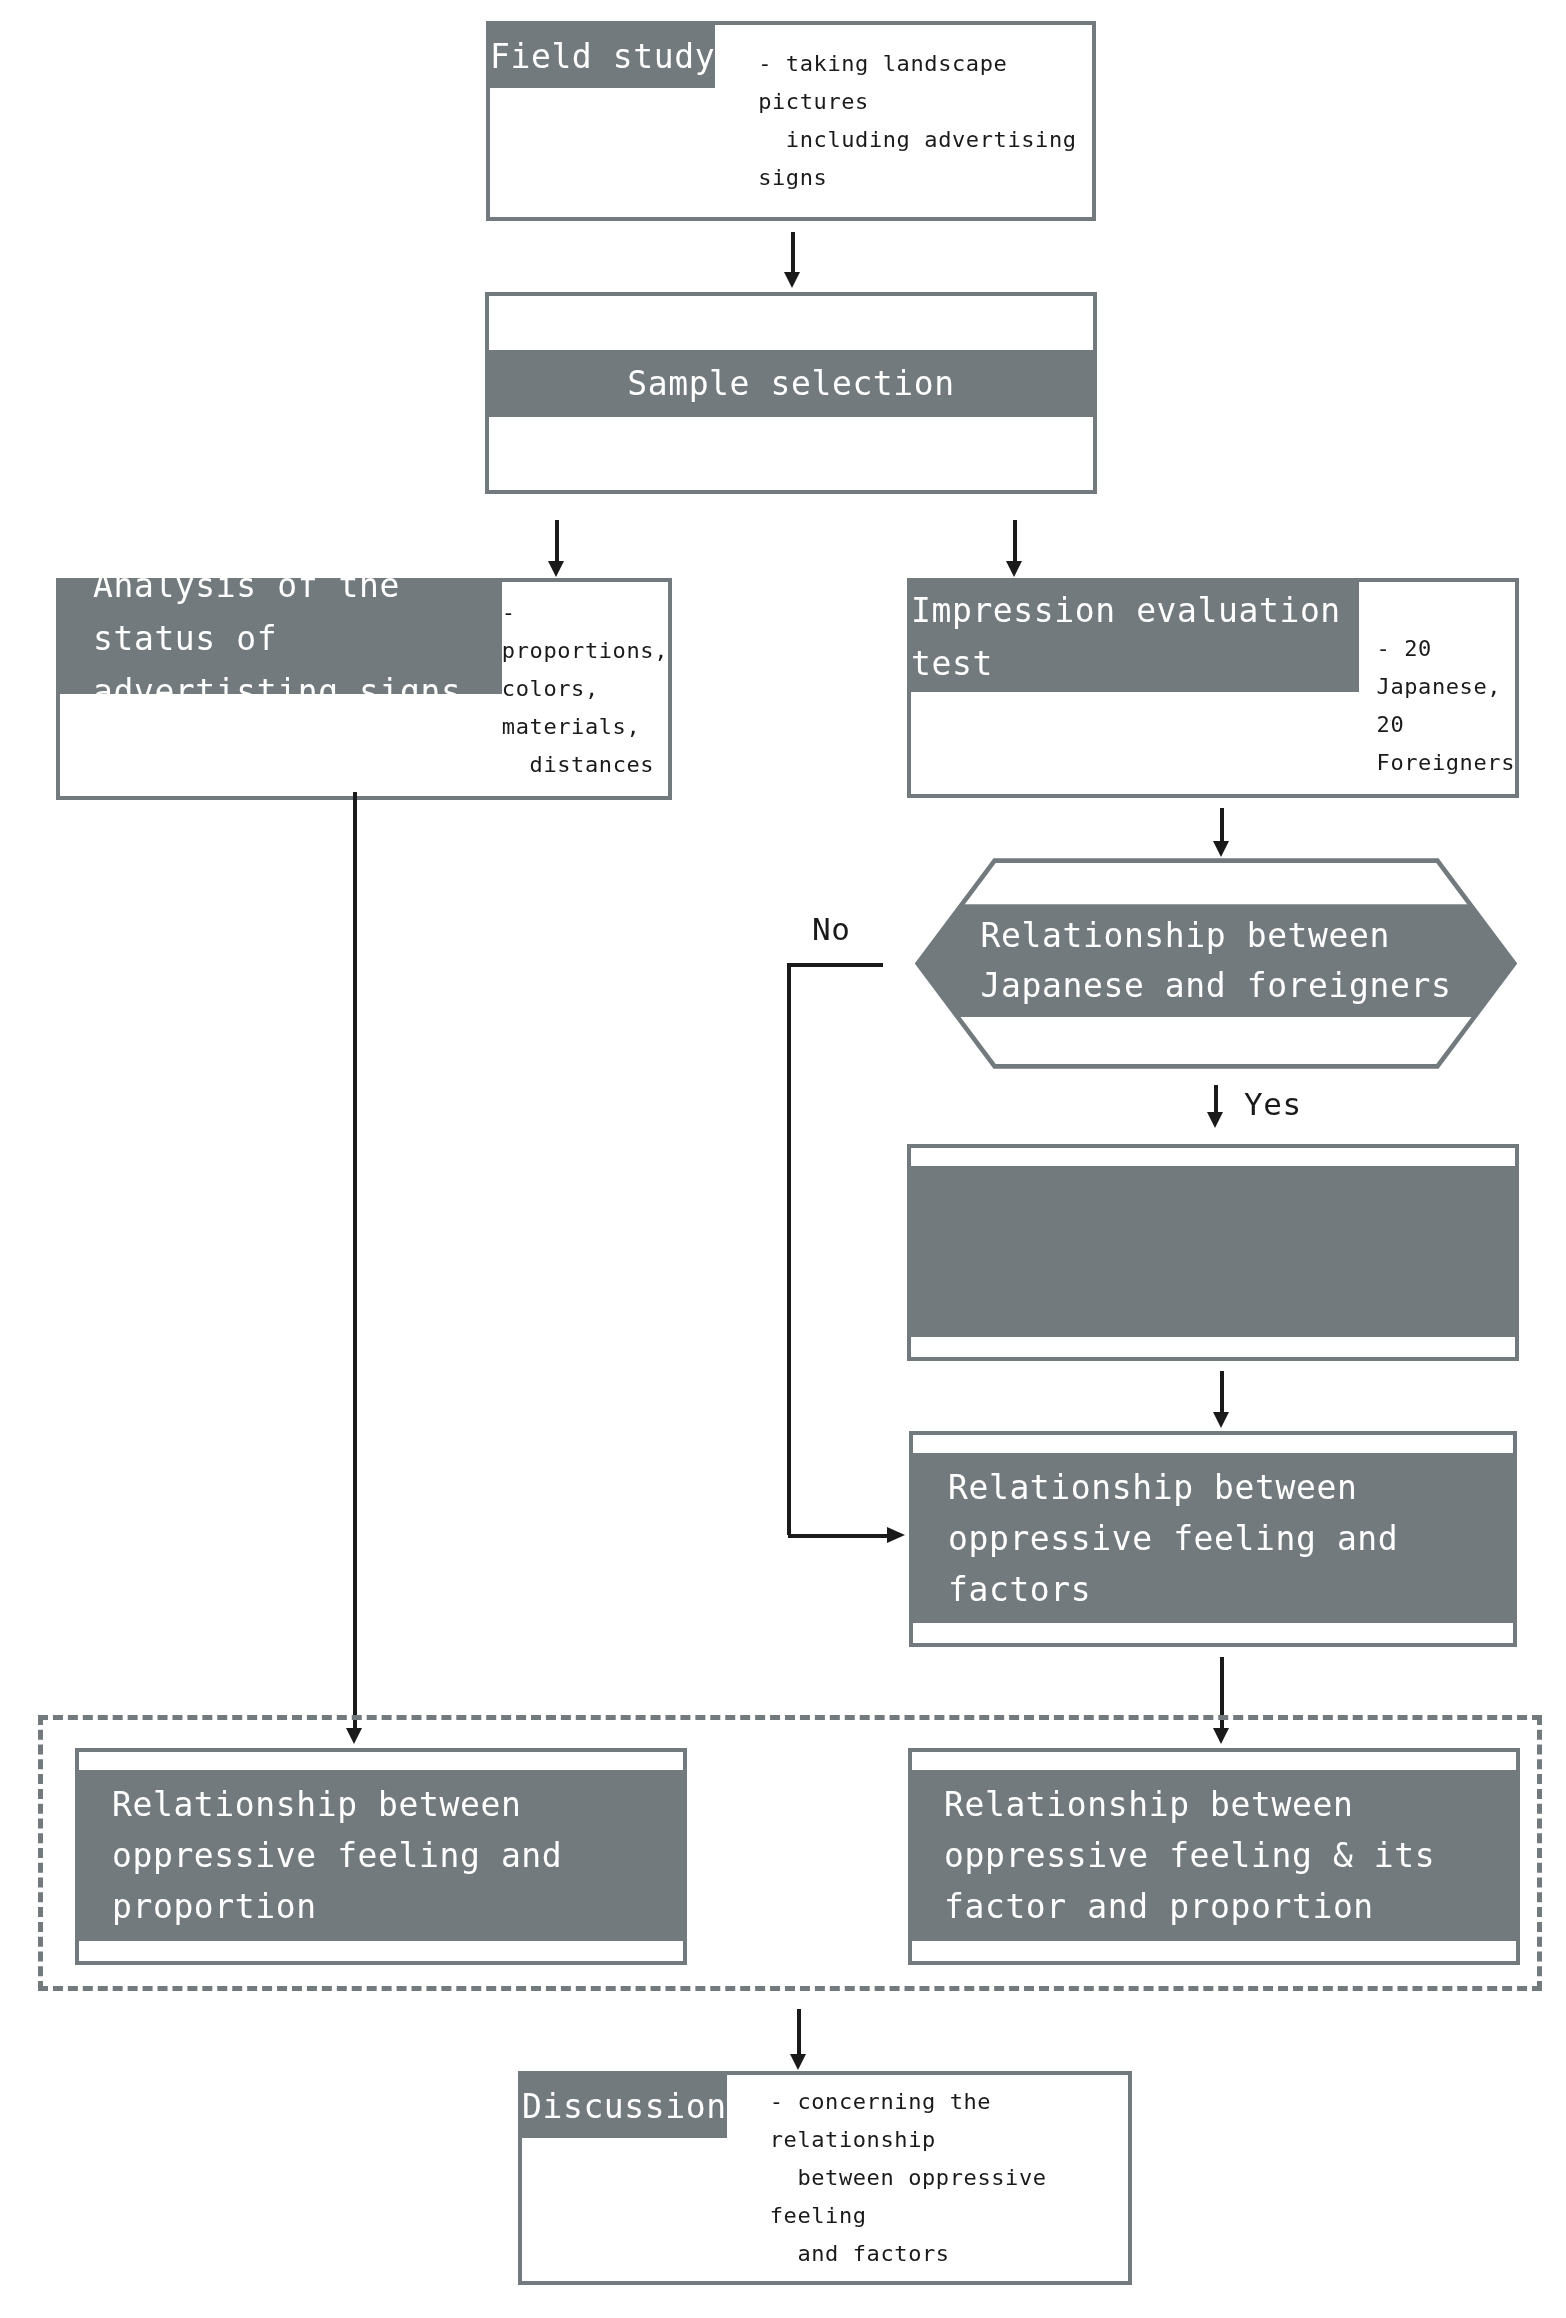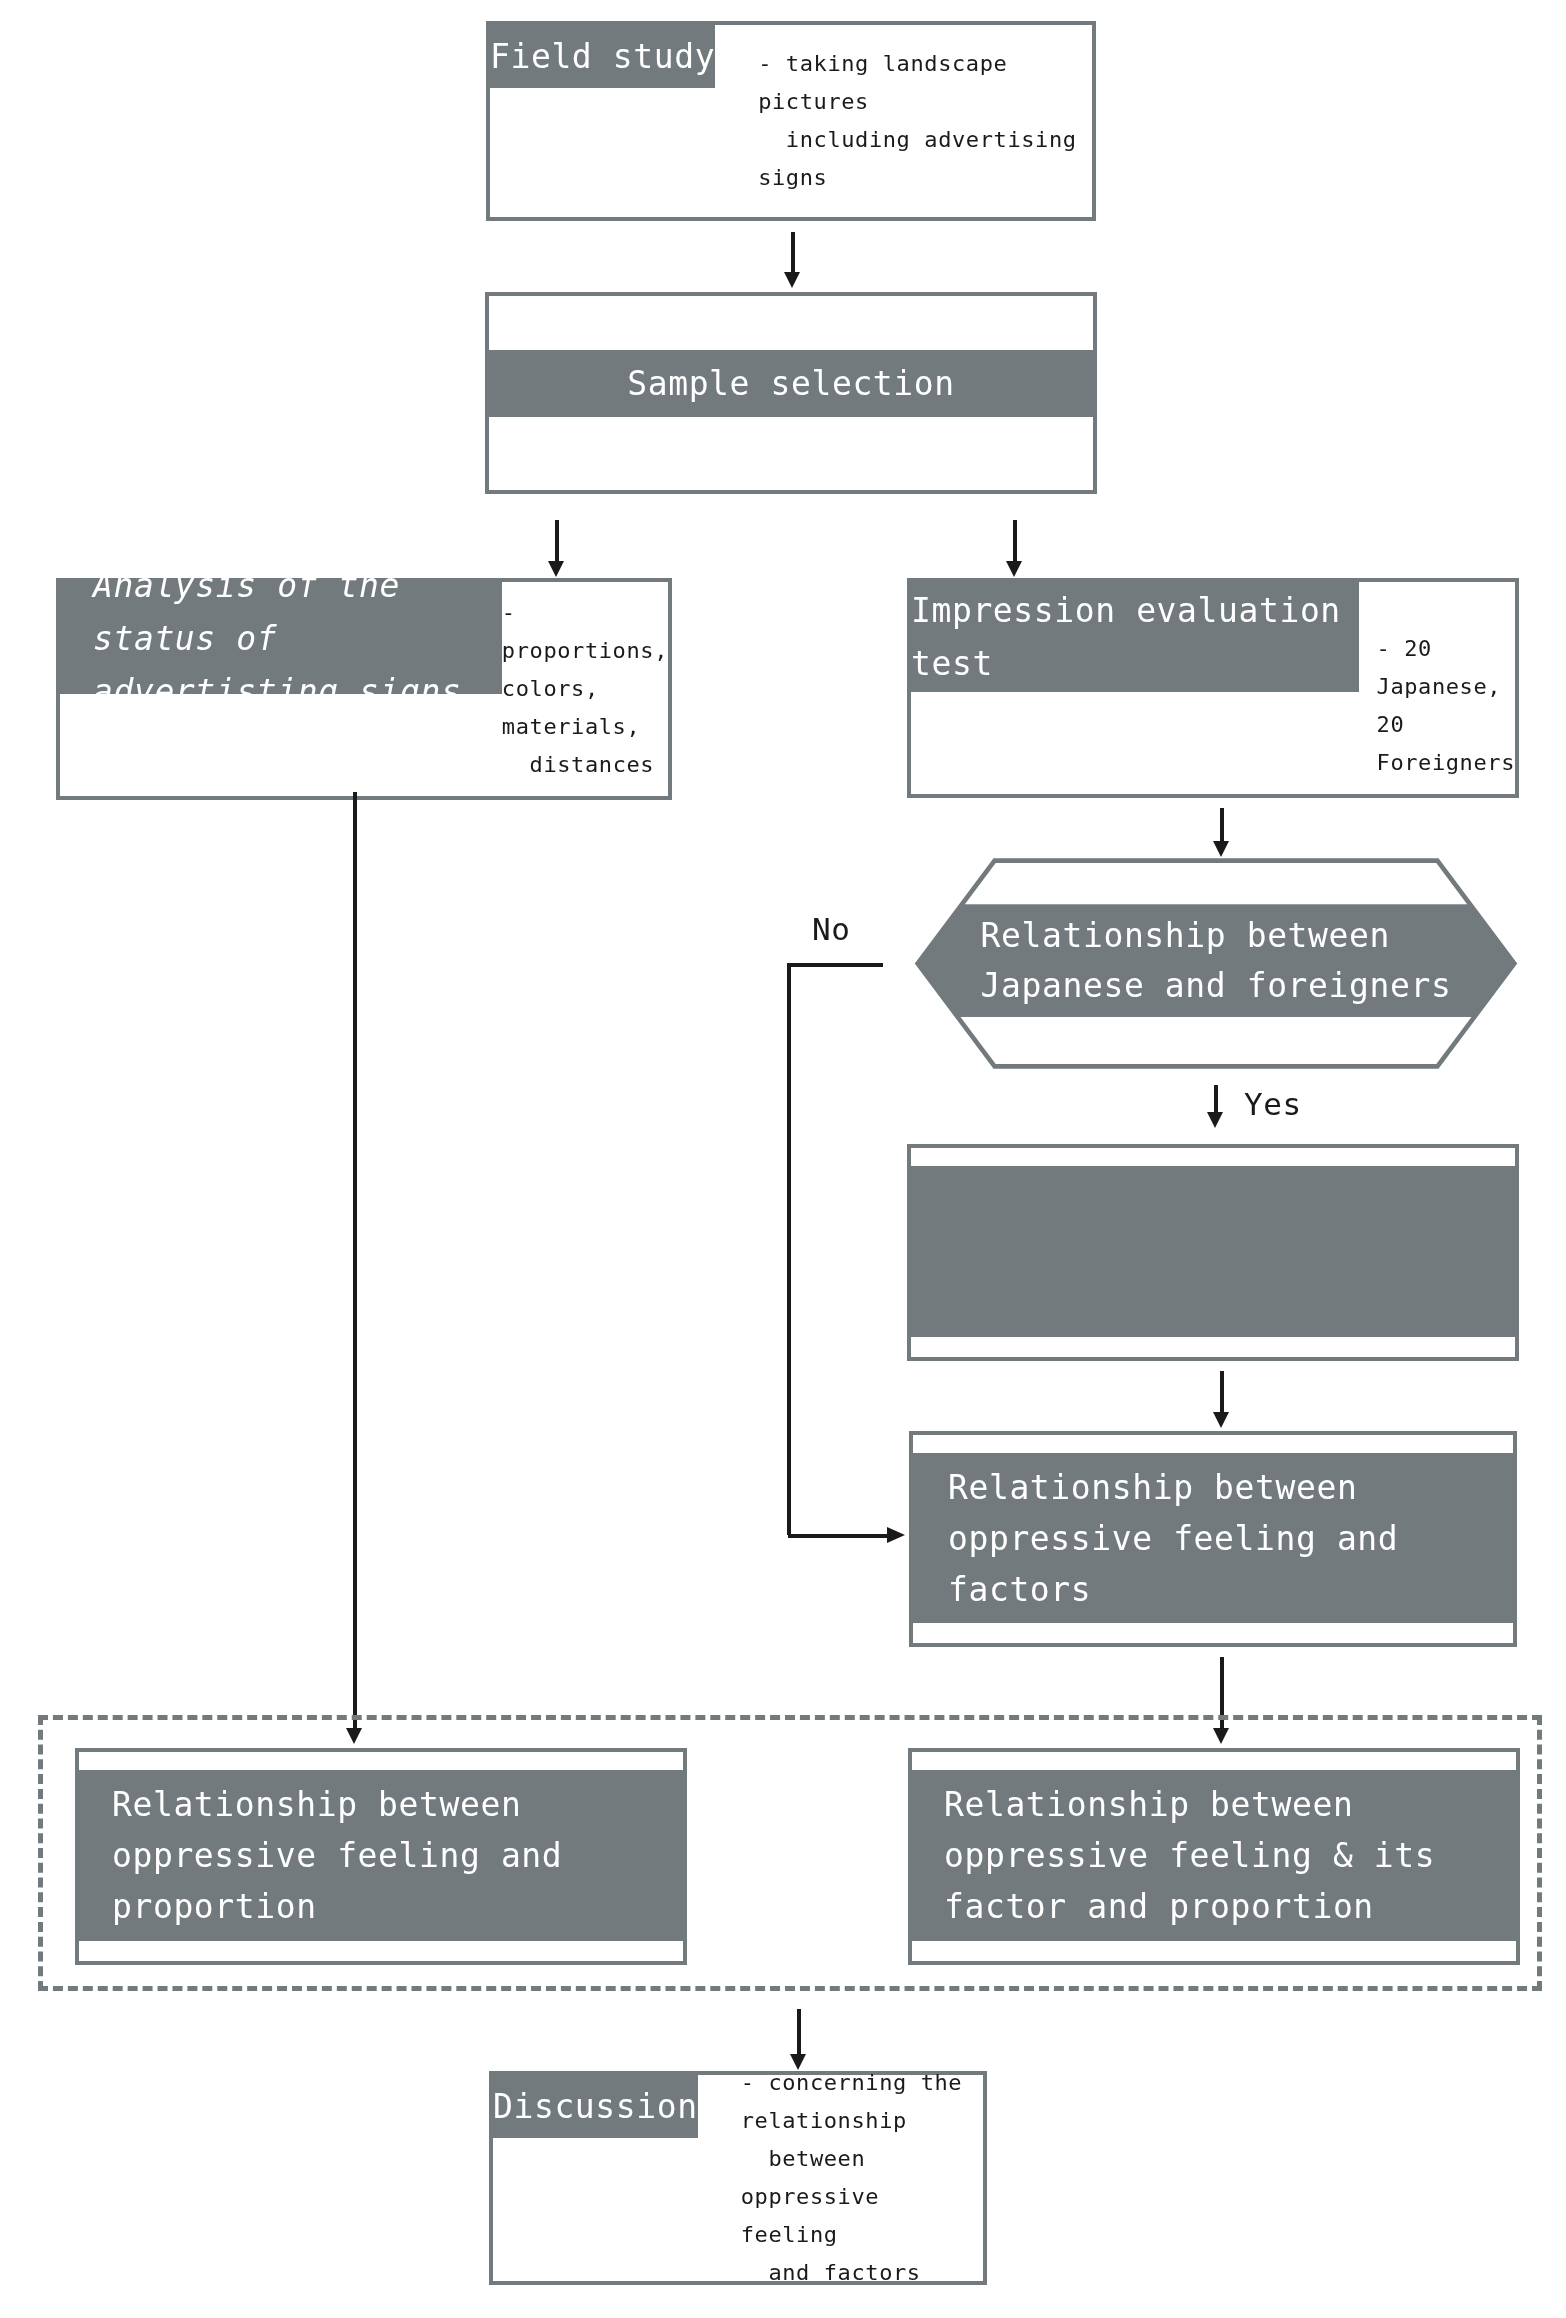--- a/index.html
+++ b/index.html
@@ -73,21 +73,21 @@
   <div class="arrow-v" style="left:548px;top:520px;height:57px;">
     <div class="sh"></div>
     <div class="ah"></div>
   </div>
   <div class="arrow-v" style="left:1006px;top:520px;height:57px;">
     <div class="sh"></div>
     <div class="ah"></div>
   </div>
 
   <div class="hbox" style="left:56px;top:578px;width:616px;height:222px;">
-    <div class="hd" style="height:112px;padding-left:33px;font-style:italic;">Analysis of the status of
+    <div class="hd" style="height:112px;padding-left:33px;">Analysis of the status of
 advertisting signs</div>
     <div class="bd" style="border-radius:12px;">- proportions, colors, materials,
   distances</div>
   </div>
 
   <div class="hbox" style="left:907px;top:578px;width:612px;height:220px;">
     <div class="hd center" style="height:110px;">Impression evaluation test</div>
     <div class="bd" style="padding-left:18px;margin-top:36px;">- 20 Japanese, 20 Foreigners</div>
   </div>
 
@@ -166,21 +166,21 @@
     <div class="tx" style="padding-left:32px;">Relationship between
 oppressive feeling &amp; its
 factor and proportion</div>
   </div>
 
   <div class="arrow-v" style="left:790px;top:2009px;height:61px;">
     <div class="sh"></div>
     <div class="ah"></div>
   </div>
 
-  <div class="hbox" style="left:489px;top:2071px;width:498px;height:214px;">
+  <div class="hbox" style="left:518px;top:2071px;width:614px;height:214px;">
     <div class="hd center" style="height:63px;">Discussion</div>
     <div class="bd" style="padding-left:43px;">- concerning the relationship
   between oppressive feeling
   and factors</div>
   </div>
 
 </div>
 
 
 </body></html>

